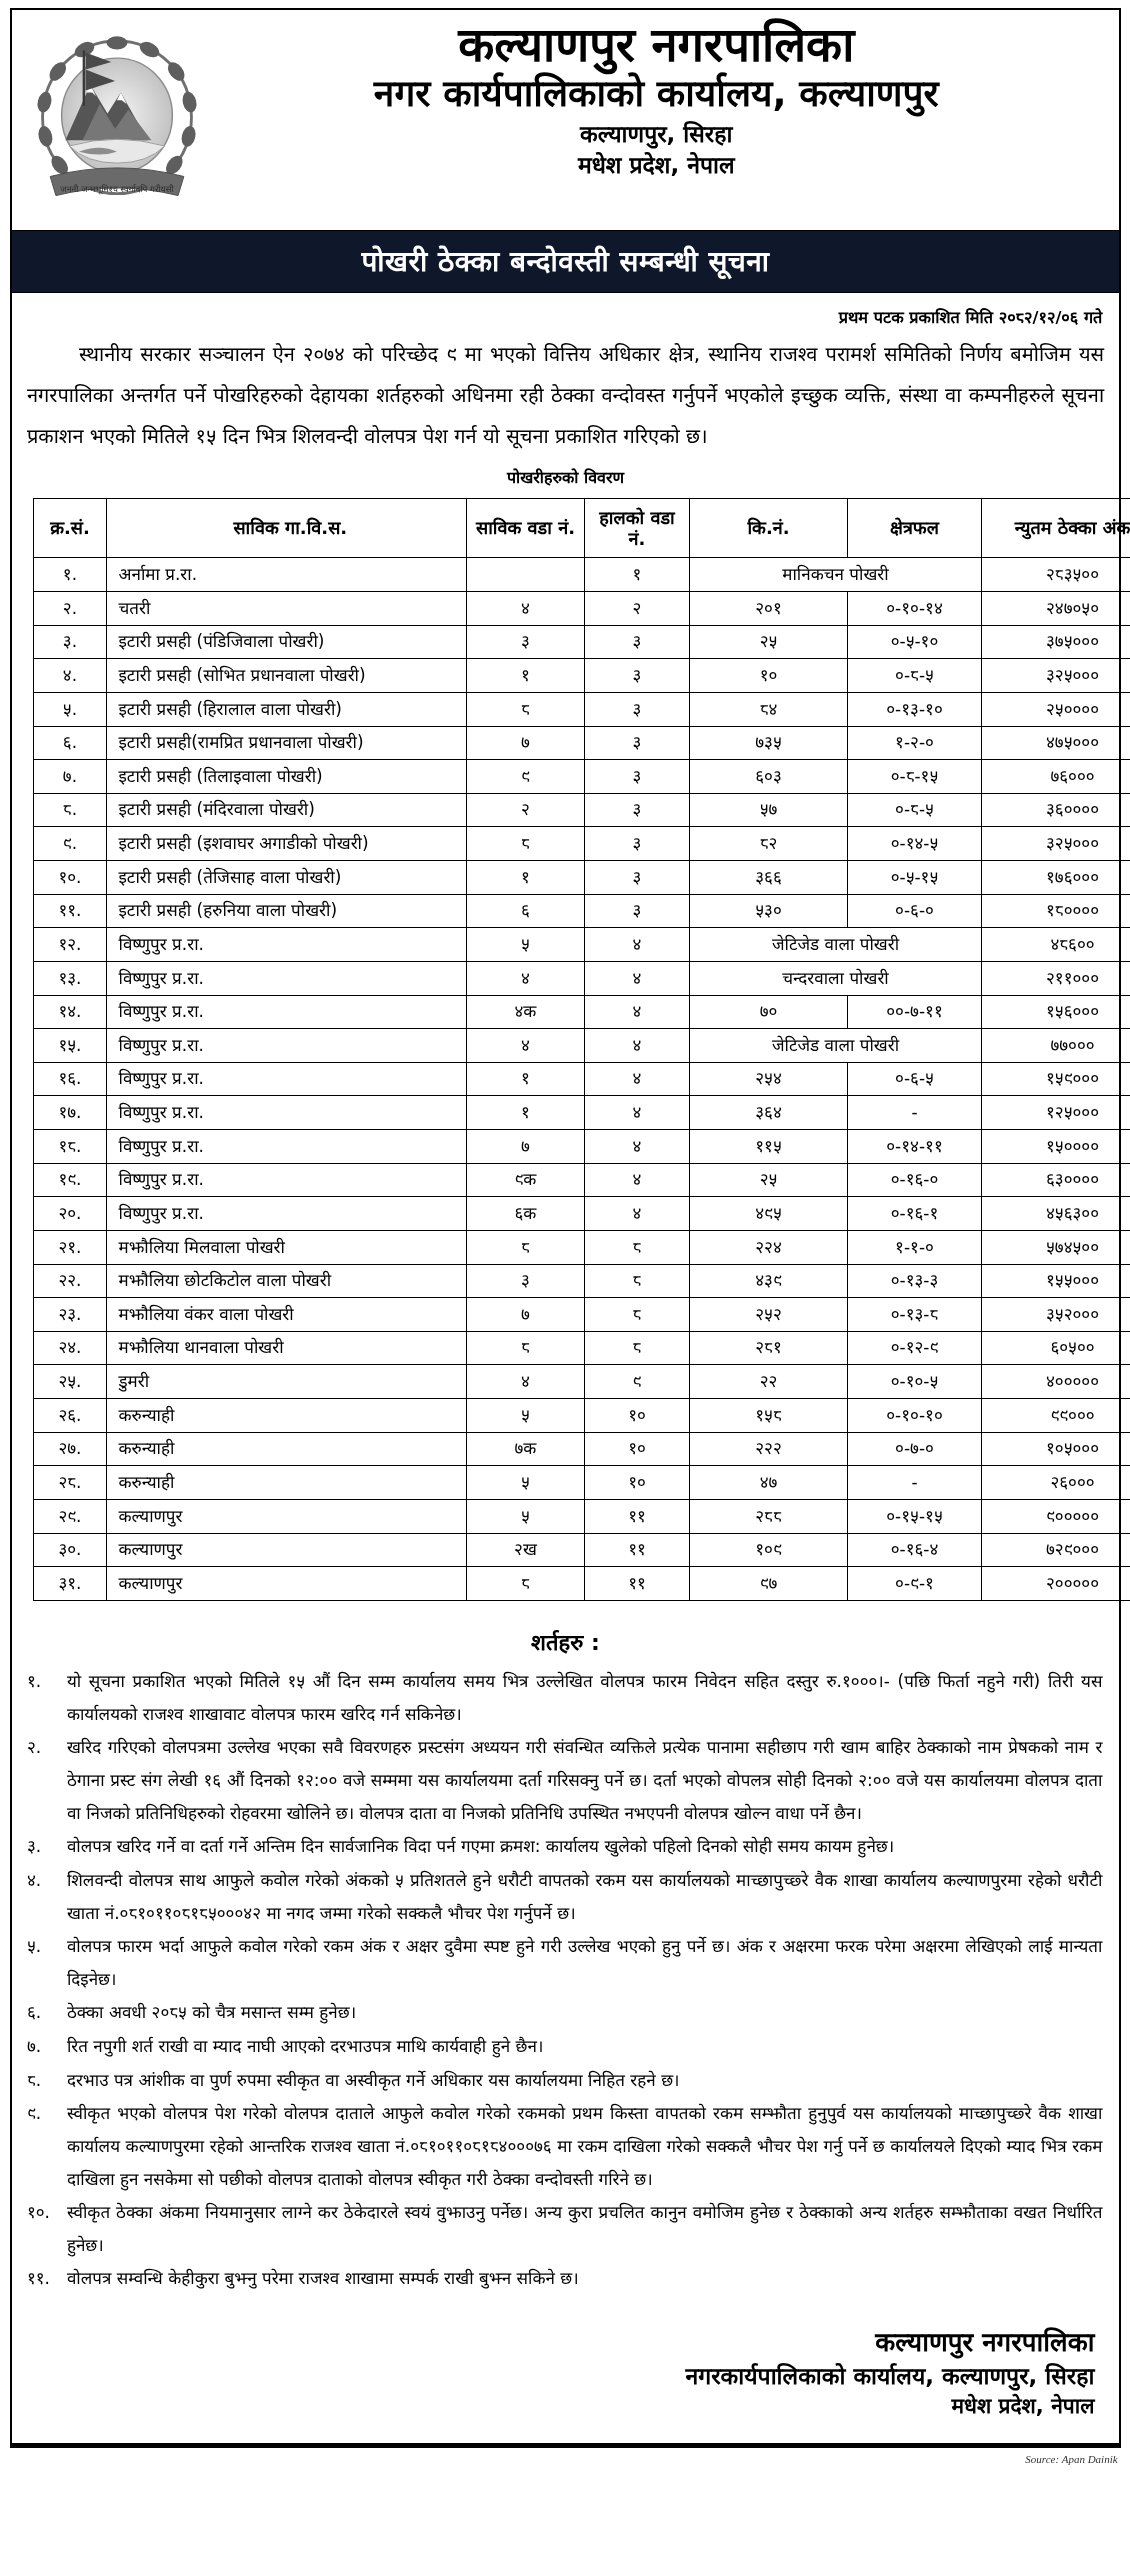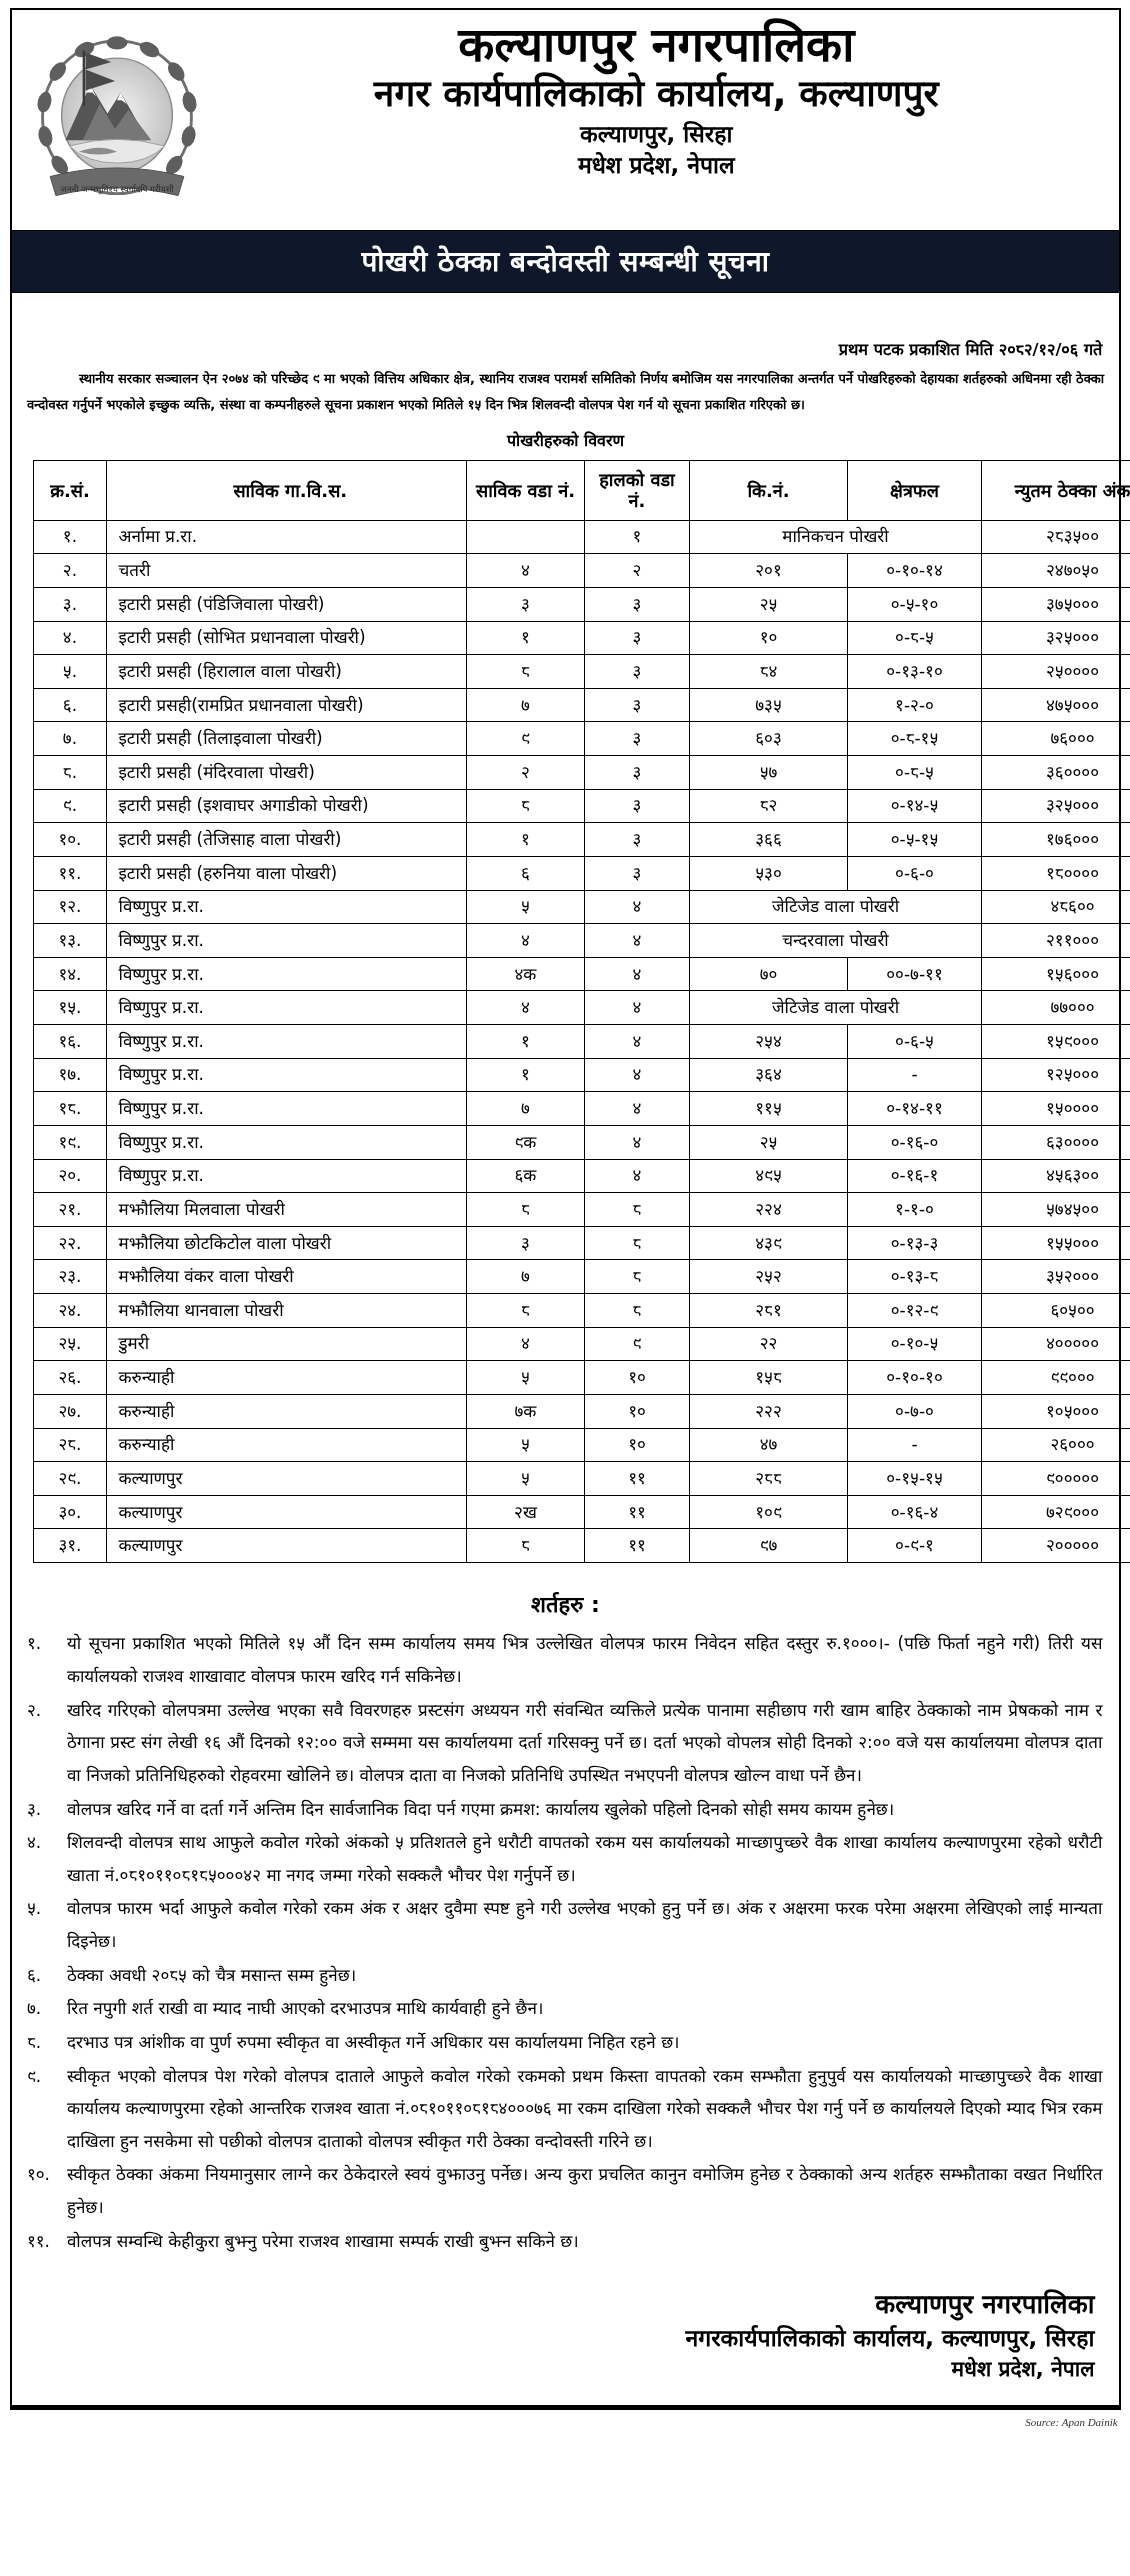--- a/index.html
+++ b/index.html
@@ -93,32 +93,31 @@
     border-bottom: 1.9px solid #000;
   }
 
   
   .pub-date {
     text-align: right;
     padding: 13.4px 17px 3.8px 0;
     font-family: "DejaVu Sans", "Liberation Sans", sans-serif;
     font-size: 16.3px;
     font-weight: 600;
-    margin-top: 32px;
   }
 
   
   .intro {
     padding: 1.9px 15.3px 0 15.3px;
     font-family: "DejaVu Sans", "Liberation Sans", sans-serif;
-    font-size: 13px;
+    font-size: 20px;
     line-height: 2.05;
     text-align: justify;
     text-indent: 52px;
-    font-weight: 700;
+    font-weight: 400;
   }
 
   .section-title {
     text-align: center;
     font-family: "DejaVu Sans", "Liberation Sans", sans-serif;
     font-size: 16px;
     font-weight: 700;
     margin: 9.6px 0 9.6px 0;
   }
 

